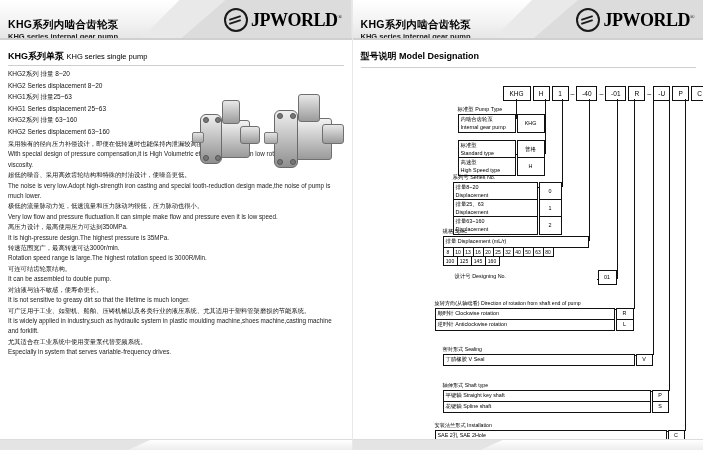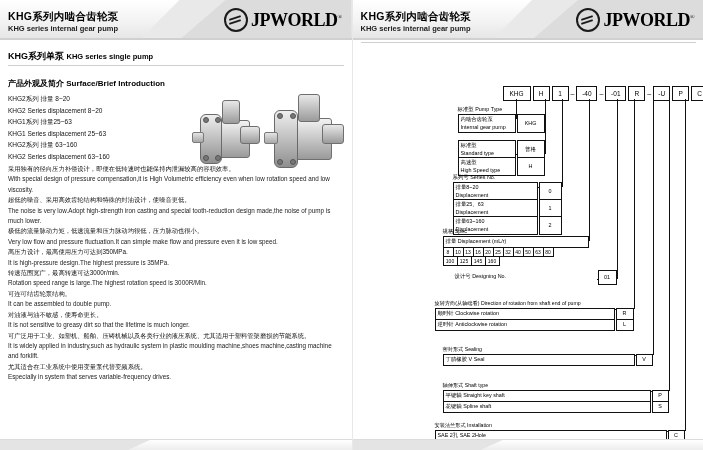--- a/index.html
+++ b/index.html
@@ -7,32 +7,32 @@
   .page{position:absolute;top:0;width:351.5px;height:450px;background:#fff;overflow:hidden;}
   .page.left{left:0;}
   .page.right{left:351.5px;border-left:1px solid #e8e8e8;}
   .hdr{position:relative;height:40px;background:#fff;overflow:hidden;}
   .hdr .band{position:absolute;left:0;top:0;width:100%;height:38px;background:linear-gradient(180deg,#ffffff 0%,#f2f2f2 60%,#e6e6e6 100%);}
   .hdr .swoosh{position:absolute;right:0;top:0;width:210px;height:38px;background:#e9e9e9;
      clip-path:polygon(38px 0,100% 0,100% 100%,0 100%);}
   .hdr .swoosh2{position:absolute;right:0;top:0;width:170px;height:38px;background:#dcdcdc;
      clip-path:polygon(44px 0,100% 0,100% 100%,0 100%);}
   .hdr .line{position:absolute;left:0;bottom:0;width:100%;height:2px;background:#d0d0d0;}
-  .hdr .ttl{position:absolute;left:8px;top:10px;}
+  .hdr .ttl{position:absolute;left:8px;top:18px;}
   .hdr .ttl .cn{font-size:10.5px;font-weight:bold;letter-spacing:.3px;line-height:13px;}
   .hdr .ttl .en{font-size:7.5px;font-weight:bold;color:#222;line-height:11px;}
   .logo{position:absolute;right:10px;top:7px;display:flex;align-items:flex-start;}
   .logo .mark{width:20px;height:20px;border-radius:50%;border:2px solid #1a1a1a;position:relative;margin-right:3px;margin-top:1px;}
   .logo .mark:before{content:"";position:absolute;left:3px;top:7px;width:12px;height:2px;background:#1a1a1a;transform:rotate(-18deg);}
   .logo .mark:after{content:"";position:absolute;left:3px;top:11px;width:12px;height:2px;background:#1a1a1a;transform:rotate(-18deg);}
   .logo .word{font-family:"Liberation Serif",serif;font-size:18px;font-weight:bold;letter-spacing:-.5px;line-height:20px;}
   .logo .reg{font-size:6px;vertical-align:super;font-weight:normal;}
 
   .secttl{margin:10px 8px 2px 8px;font-size:9px;font-weight:bold;}
-  .secttl .en{font-weight:bold;font-size:7.5px;}
+  .secttl .en{font-weight:normal;font-size:7.5px;}
   .ruleline{margin:2px 8px 0 8px;height:1px;background:#cfcfcf;}
 
   .sub{margin:12px 0 4px 8px;font-size:8px;font-weight:bold;}
   .spec-list{margin:2px 0 0 8px;}
   .spec-list div{font-size:6.5px;line-height:11.5px;color:#111;}
 
   .photos{position:absolute;right:6px;top:86px;width:160px;height:90px;}
   .pump{position:absolute;}
   .pump .body{position:absolute;background:linear-gradient(180deg,#f3f3f3,#9a9a9a);border:1px solid #6f6f6f;border-radius:3px;}
   .pump .flange{position:absolute;background:linear-gradient(180deg,#efefef,#8f8f8f);border:1px solid #6a6a6a;border-radius:4px;}
@@ -79,21 +79,20 @@
     </div>
     <div class="line"></div>
   </div>
 
   <div class="secttl">
     <span>KHG系列单泵</span>
     <span class="en">KHG series single pump</span>
   </div>
   <div class="ruleline"></div>
 
-  <div class="sub">产品外观及简介 Surface/Brief Introduction</div>
 
   <div class="spec-list">
     <div>KHG2系列  排量 8~20</div>
     <div>KHG2 Series  displacement 8~20</div>
     <div>KHG1系列  排量25~63</div>
     <div>KHG1 Series  displacement 25~63</div>
     <div>KHG2系列  排量 63~160</div>
     <div>KHG2 Series  displacement 63~160</div>
   </div>
 
@@ -161,20 +160,21 @@
       <div class="cn">KHG系列内啮合齿轮泵</div>
       <div class="en">KHG series internal gear pump</div>
     </div>
     <div class="logo">
       <div class="mark"></div>
       <div class="word"><span>JPWORLD</span><span class="reg">®</span></div>
     </div>
     <div class="line"></div>
   </div>
 
+  <div class="rp-title">型号说明 Model Designation</div>
   <div class="ruleline"></div>
 
   <div class="diagram">
 
     <div class="codebox" style="left:150px;">
       <div class="cell" style="width:26px;">KHG</div>
       <div class="cell" style="width:15px;">H</div>
       <div class="cell" style="width:15px;">1</div>
       <span class="dash">–</span>
       <div class="cell" style="width:19px;">-40</div>

